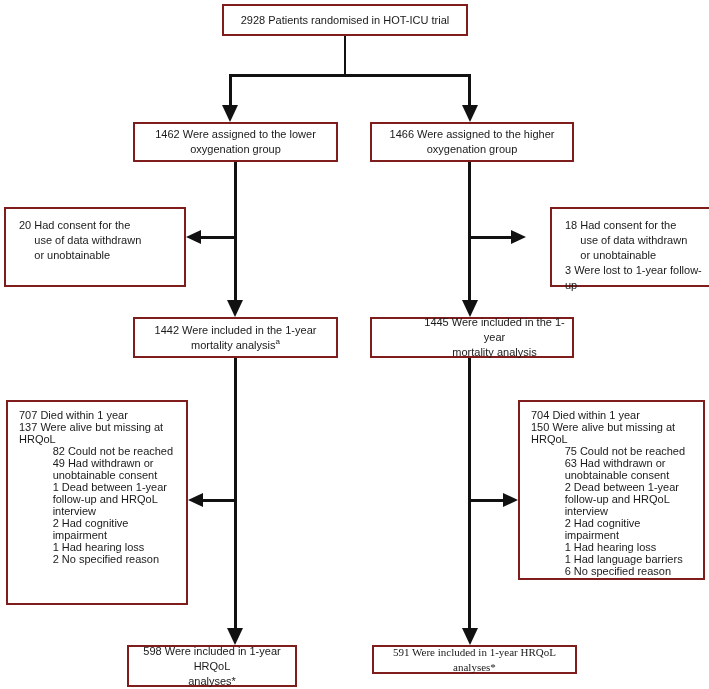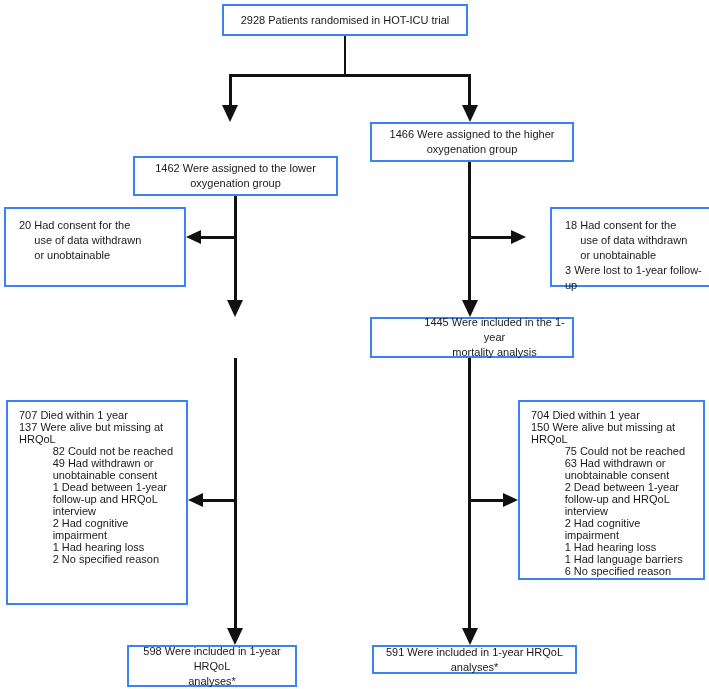--- a/index.html
+++ b/index.html
@@ -9,21 +9,21 @@
     height: 689px;
     background: #ffffff;
     font-family: "Liberation Sans", sans-serif;
     font-size: 11px;
     color: #1a1a1a;
     overflow: hidden;
   }
   .box {
     position: absolute;
     box-sizing: border-box;
-    border: 2px solid #3b82f6;
+    border: 2px solid #7f1d1d;
     background: #ffffff;
   }
   .center-box {
     display: flex;
     align-items: center;
     justify-content: center;
   }
   .ctext {
     white-space: pre-line;
     text-align: center;
@@ -93,21 +93,21 @@
 
   <div class="ln" style="left:203px; top:499px; width:32px; height:3px;"></div>
   <div class="arr-left" style="left:188px; top:493px;"></div>
   <div class="ln" style="left:470px; top:499px; width:33px; height:3px;"></div>
   <div class="arr-right" style="left:503px; top:493px;"></div>
 
   <div class="box center-box" style="left:222px; top:4px; width:246px; height:32px;">
     <div class="ctext">2928 Patients randomised in HOT-ICU trial</div>
   </div>
 
-  <div class="box center-box" style="left:133px; top:122px; width:205px; height:40px;margin-top:34px;">
+  <div class="box center-box" style="left:133px; top:122px; width:205px; height:40px;">
     <div class="ctext">1462 Were assigned to the lower
 oxygenation group</div>
   </div>
 
   <div class="box center-box" style="left:370px; top:122px; width:204px; height:40px;">
     <div class="ctext">1466 Were assigned to the higher
 oxygenation group</div>
   </div>
 
   <div class="box" style="left:4px; top:207px; width:182px; height:80px;">
@@ -116,20 +116,24 @@
      or unobtainable</div>
   </div>
 
   <div class="box" style="left:550px; top:207px; width:180px; height:80px;">
     <div class="ltext">18 Had consent for the
      use of data withdrawn
      or unobtainable
 3 Were lost to 1-year follow-up</div>
   </div>
 
+  <div class="box center-box" style="left:133px; top:317px; width:205px; height:41px;">
+    <div class="ctext"><span>1442 Were included in the 1-year
+mortality analysis</span><sup class="fnote">a</sup></div>
+  </div>
 
   <div class="box center-box" style="left:370px; top:317px; width:204px; height:41px;padding-left:45px;">
     <div class="ctext">1445 Were included in the 1-year
 mortality analysis</div>
   </div>
 
   <div class="box" style="left:6px; top:400px; width:182px; height:205px;">
     <div class="ltext dense">707 Died within 1 year
 137 Were alive but missing at
 HRQoL
@@ -160,18 +164,18 @@
            1 Had hearing loss
            1 Had language barriers
            6 No specified reason</div>
   </div>
 
   <div class="box center-box" style="left:127px; top:645px; width:170px; height:42px;">
     <div class="ctext">598 Were included in 1-year HRQoL
 analyses*</div>
   </div>
 
-  <div class="box center-box" style="left:372px; top:645px; width:205px; height:29px;">
+  <div class="box center-box" style="left:372px; top:645px; width:205px; height:29px;font-family:Liberation Serif, serif;">
     <div class="ctext">591 Were included in 1-year HRQoL
 analyses*</div>
   </div>
 
 </div>
 
 </body></html>

